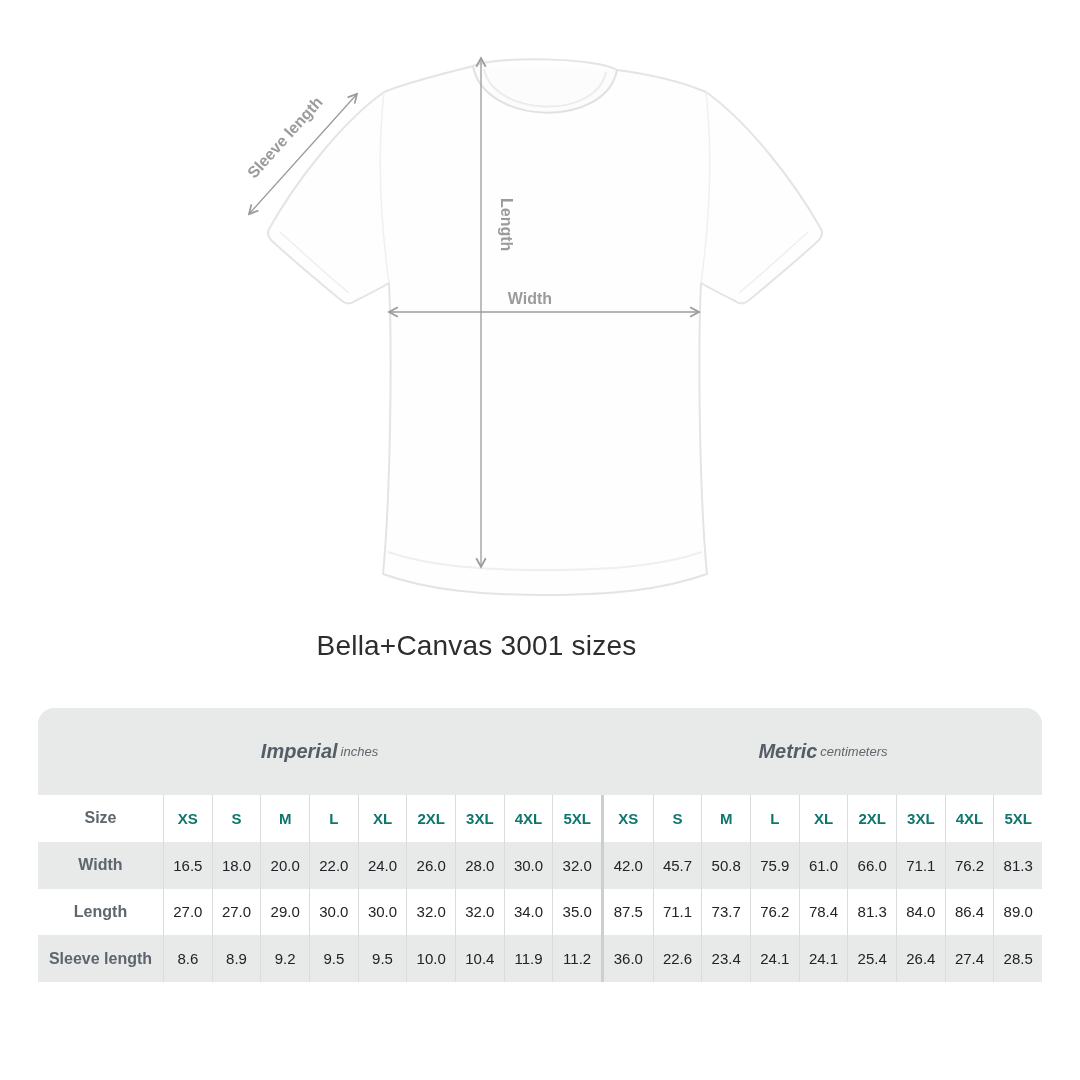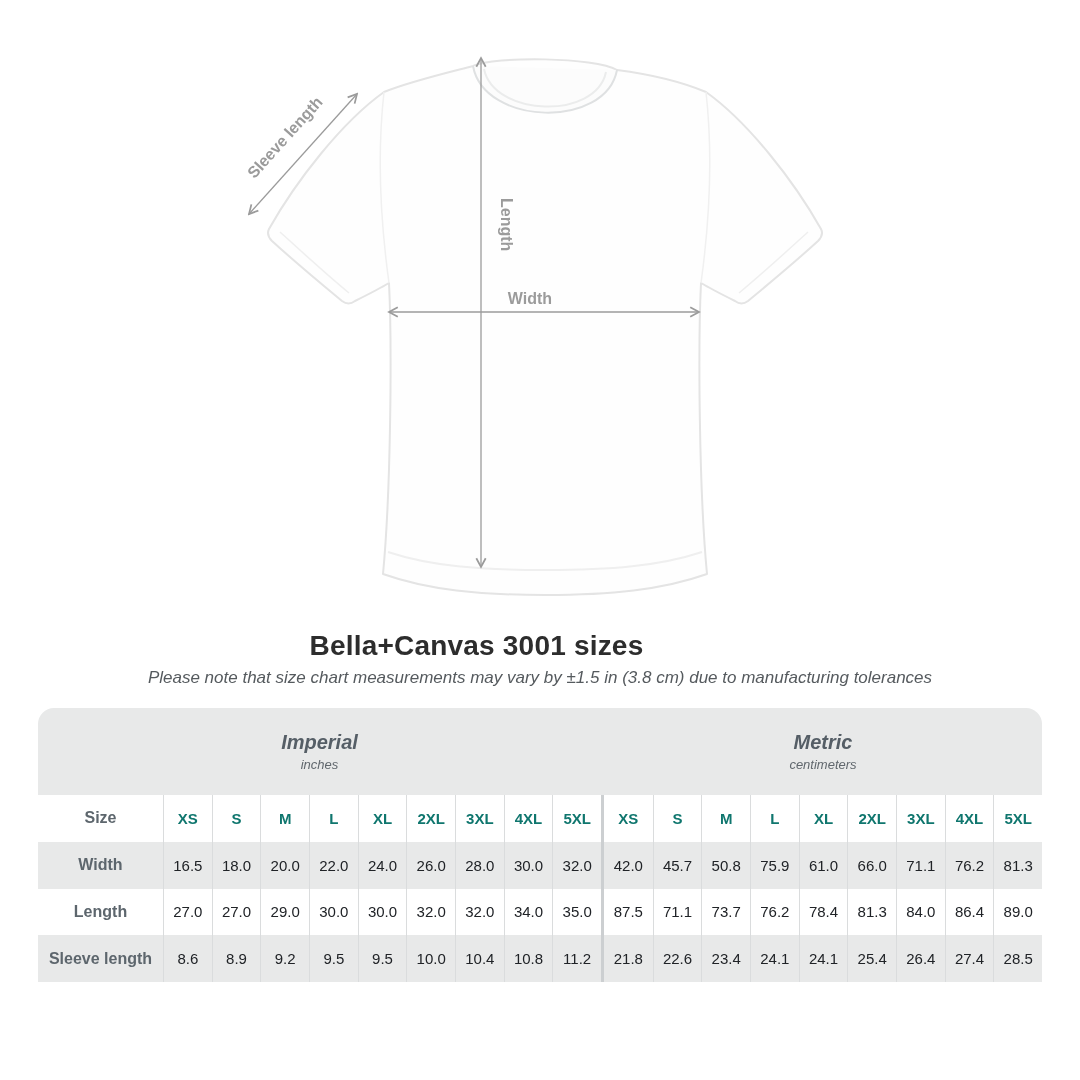--- a/index.html
+++ b/index.html
@@ -4,29 +4,29 @@
 <style>
   html,body{margin:0;padding:0;width:1080px;height:1080px;background:#ffffff;
     font-family:"Liberation Sans", sans-serif;overflow:hidden;}
   .canvas{position:relative;width:1080px;height:1080px;background:#fff;}
 
   
   .tshirt-svg{position:absolute;left:0;top:0;}
 
   
   .page-title{position:absolute;left:0;top:630px;width:953px;text-align:center;
-    font-size:28px;font-weight:bold;color:#2d2d2d;letter-spacing:.2px;}
+    font-size:28px;font-weight:normal;color:#2d2d2d;letter-spacing:.2px;}
   .page-subtitle{position:absolute;left:0;top:668px;width:1080px;text-align:center;
     font-size:17px;font-style:italic;color:#555a5e;}
 
   
   .size-table{position:absolute;left:38px;top:708px;width:1004px;height:334px;
     border-radius:16px;overflow:hidden;background:#ffffff;}
   .band{display:grid;grid-template-columns:563px 3px 438px;height:87px;background:#e8e9e9;}
-  .band-half{display:flex;flex-direction:column;align-items:center;justify-content:center;gap:3px;}
+  .band-half{display:flex;flex-direction:row;align-items:center;justify-content:center;gap:3px;}
   .band-title{font-size:20px;font-weight:bold;font-style:italic;color:#555e66;}
   .band-unit{font-size:13px;font-style:italic;color:#60676d;}
   .band-gap{background:#e8e9e9;}
 
   .trows{display:flex;flex-direction:column;height:187px;}
   .trow{display:grid;grid-template-columns:125px repeat(9,1fr) 3px repeat(9,1fr);flex:1;}
   .trow.gray{background:#e8e9e9;}
   .cell{display:flex;align-items:center;justify-content:center;
     font-size:15px;color:#202327;border-left:1px solid #dadcdd;}
   .cell.label-cell{border-left:none;font-weight:bold;font-size:16px;color:#5d666d;}
@@ -77,21 +77,20 @@
     <line x1="481" y1="58" x2="481" y2="567" stroke="#9b9b9b" stroke-width="1.3" marker-start="url(#ah)" marker-end="url(#ah)"></line>
     <line x1="389" y1="312" x2="699" y2="312" stroke="#9b9b9b" stroke-width="1.3" marker-start="url(#ah)" marker-end="url(#ah)"></line>
     <line x1="249" y1="214" x2="357" y2="94" stroke="#9b9b9b" stroke-width="1.3" marker-start="url(#ah)" marker-end="url(#ah)"></line>
 
     <text transform="translate(289 141) rotate(-48)" text-anchor="middle" font-size="16" font-weight="bold" fill="#9b9b9b">Sleeve length</text>
     <text transform="translate(501 198) rotate(90)" text-anchor="start" font-size="16" font-weight="bold" fill="#9b9b9b">Length</text>
     <text x="530" y="304" text-anchor="middle" font-size="16" font-weight="bold" fill="#9b9b9b">Width</text>
   </svg>
 
   <div class="page-title">Bella+Canvas 3001 sizes</div>
-  <div class="page-subtitle">Please note that size chart measurements may vary by ±1.5 in (3.8 cm) due to manufacturing tolerances</div>
 
   <div class="size-table">
     <div class="band">
       <div class="band-half">
         <div class="band-title">Imperial</div>
         <div class="band-unit">inches</div>
       </div>
       <div class="band-gap"></div>
       <div class="band-half">
         <div class="band-title">Metric</div>
@@ -167,24 +166,24 @@
         </div>
         <div class="trow gray">
           <div class="cell label-cell ">Sleeve length</div>
           <div class="cell value-cell">8.6</div>
           <div class="cell value-cell">8.9</div>
           <div class="cell value-cell">9.2</div>
           <div class="cell value-cell">9.5</div>
           <div class="cell value-cell">9.5</div>
           <div class="cell value-cell">10.0</div>
           <div class="cell value-cell">10.4</div>
-          <div class="cell value-cell">10.8</div>
+          <div class="cell value-cell">11.9</div>
           <div class="cell value-cell">11.2</div>
           <div class="cell divider-cell"></div>
-          <div class="cell value-cell no-border">21.8</div>
+          <div class="cell value-cell no-border">36.0</div>
           <div class="cell value-cell">22.6</div>
           <div class="cell value-cell">23.4</div>
           <div class="cell value-cell">24.1</div>
           <div class="cell value-cell">24.1</div>
           <div class="cell value-cell">25.4</div>
           <div class="cell value-cell">26.4</div>
           <div class="cell value-cell">27.4</div>
           <div class="cell value-cell">28.5</div>
         </div>
       </div>

